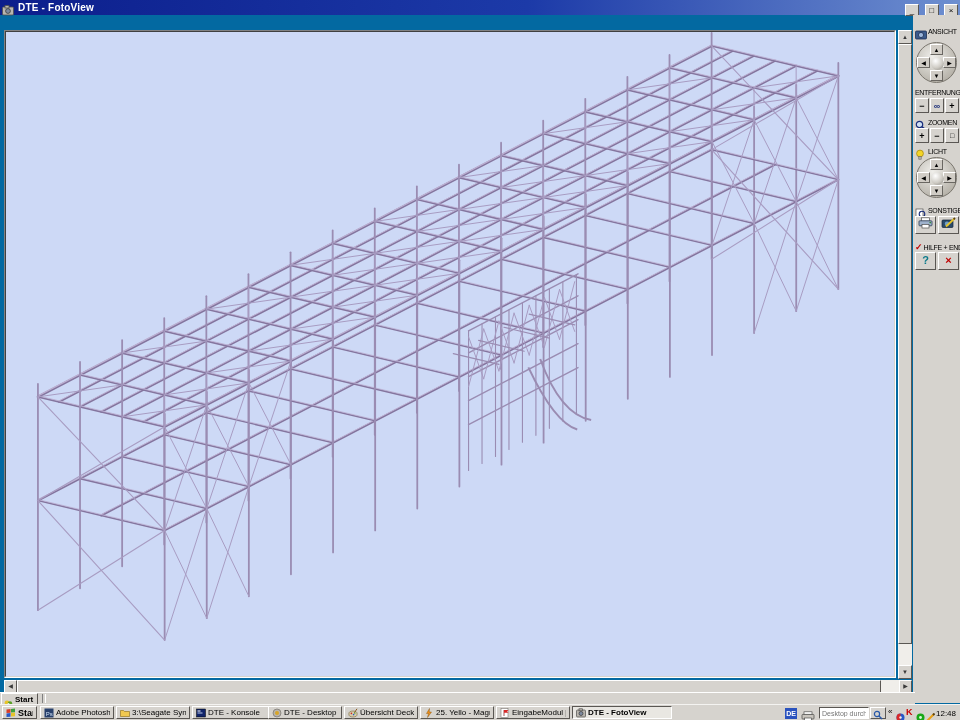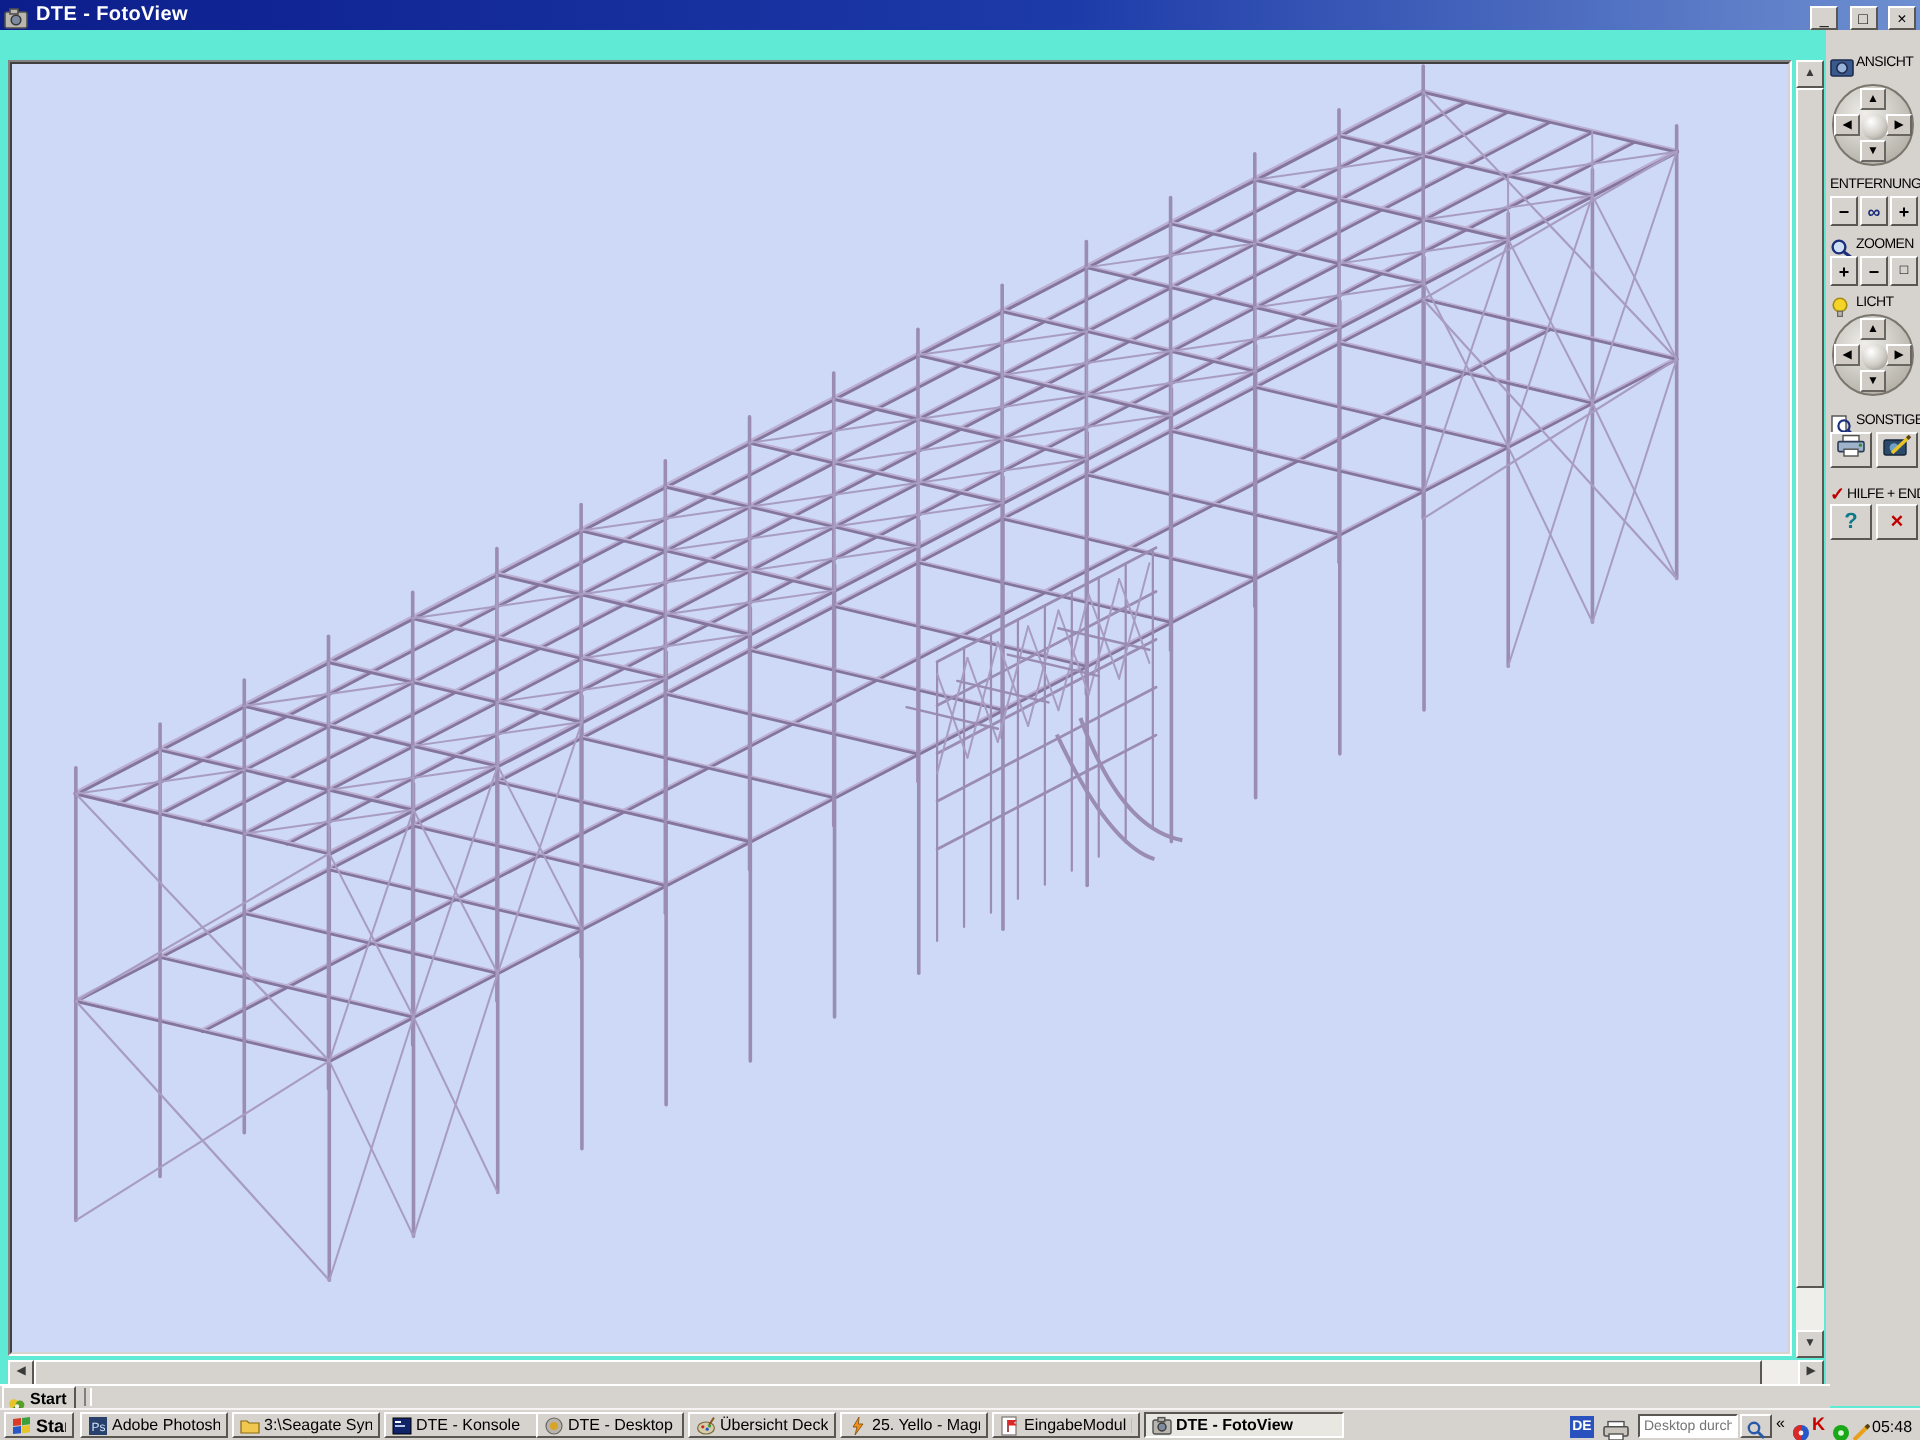--- a/index.html
+++ b/index.html
@@ -1,17 +1,17 @@
 <!DOCTYPE html>
 <html><head>
 <meta charset="utf-8">
 <style>
   html,body{margin:0;padding:0;}
   body{width:960px;height:720px;overflow:hidden;font-family:"Liberation Sans",sans-serif;background:#d6d3ce;}
-  .screen{position:relative;width:960px;height:720px;background:#5eead4;}
+  .screen{position:relative;width:960px;height:720px;background:#0369a1;}
 
   
   .titlebar{position:absolute;left:0;top:0;width:960px;height:15px;
     background:linear-gradient(90deg,#0c1e8c 0%,#1c3aa8 55%,#6e8fd0 100%);
     display:flex;align-items:center;padding:0 2px;box-sizing:border-box;}
   .titlebar .title{color:#fff;font-size:10px;font-weight:bold;margin-left:4px;flex:1;
     white-space:nowrap;letter-spacing:0.2px;}
   .winbtn{width:14px;height:12px;margin-left:1px;background:#d6d3ce;border:1px solid;
     border-color:#fff #5a5753 #5a5753 #fff;font-size:8px;line-height:9px;text-align:center;
     padding:0;color:#000;font-family:"Liberation Sans",sans-serif;}
@@ -621,15 +621,15 @@
           <circle cx="4.5" cy="4.5" r="1.4" fill="#d8f8d8"></circle>
         </svg>
     </span>
     <span class="tray" style="left:926px;">
       <svg viewBox="0 0 9 9" width="9" height="9">
           <line x1="1" y1="8" x2="7.5" y2="1.5" stroke="#e8a018" stroke-width="2"></line>
           <line x1="7" y1="2" x2="8.5" y2="0.5" stroke="#5a4210" stroke-width="2"></line>
         </svg>
     </span>
 
-    <span class="clock">05:48</span>
+    <span class="clock">12:48</span>
   </div>
 </div>
 
 </body></html>

